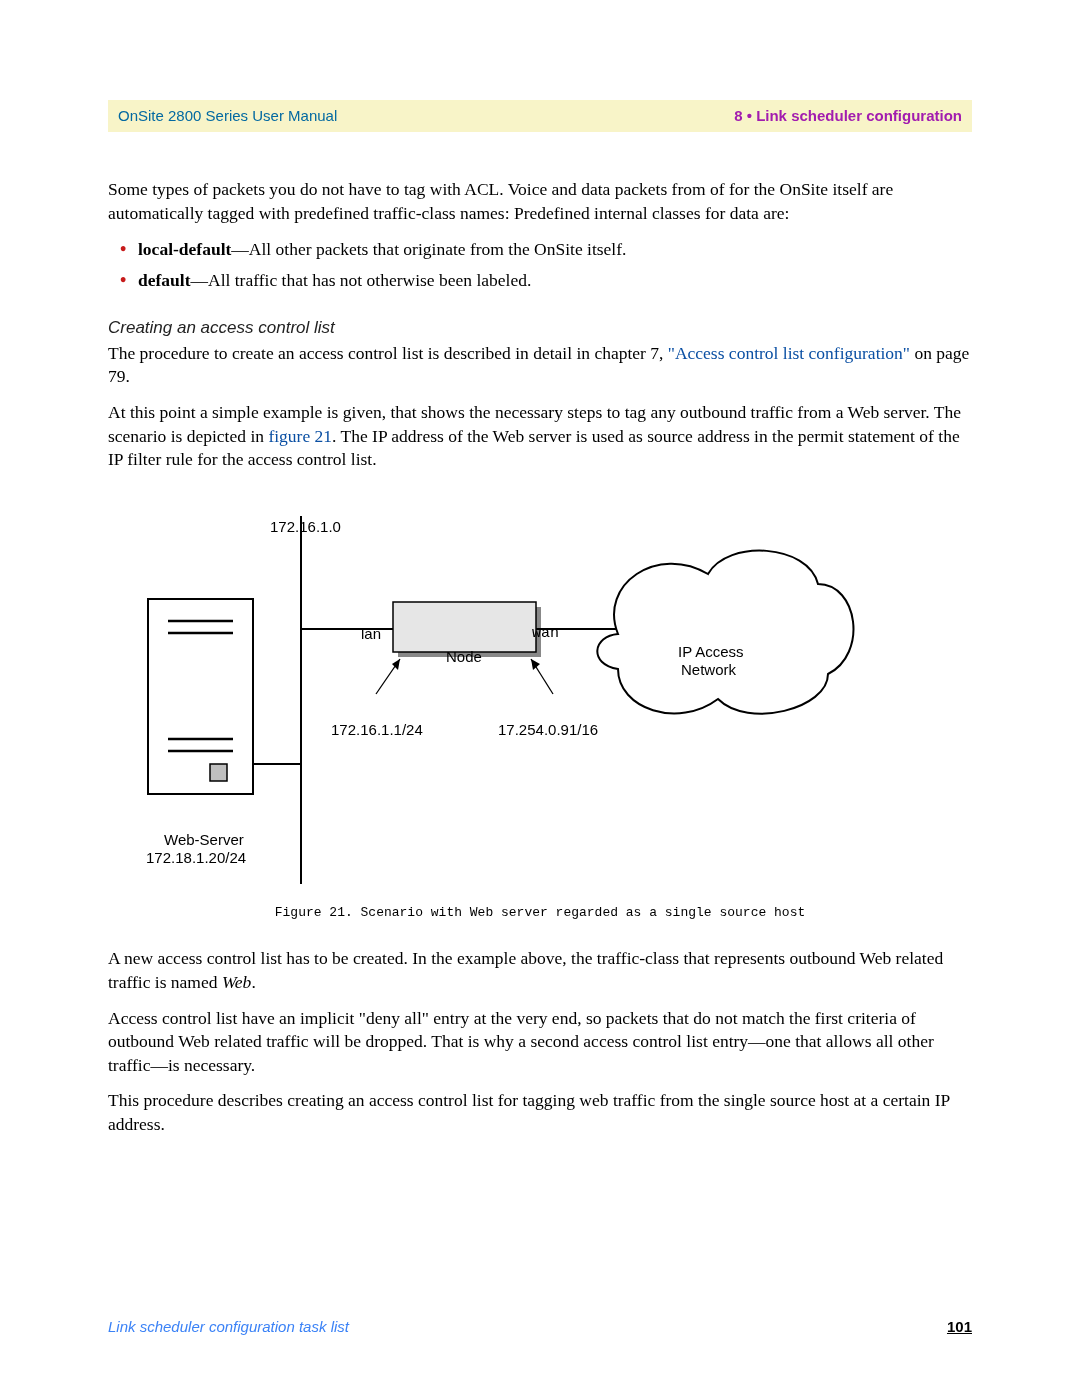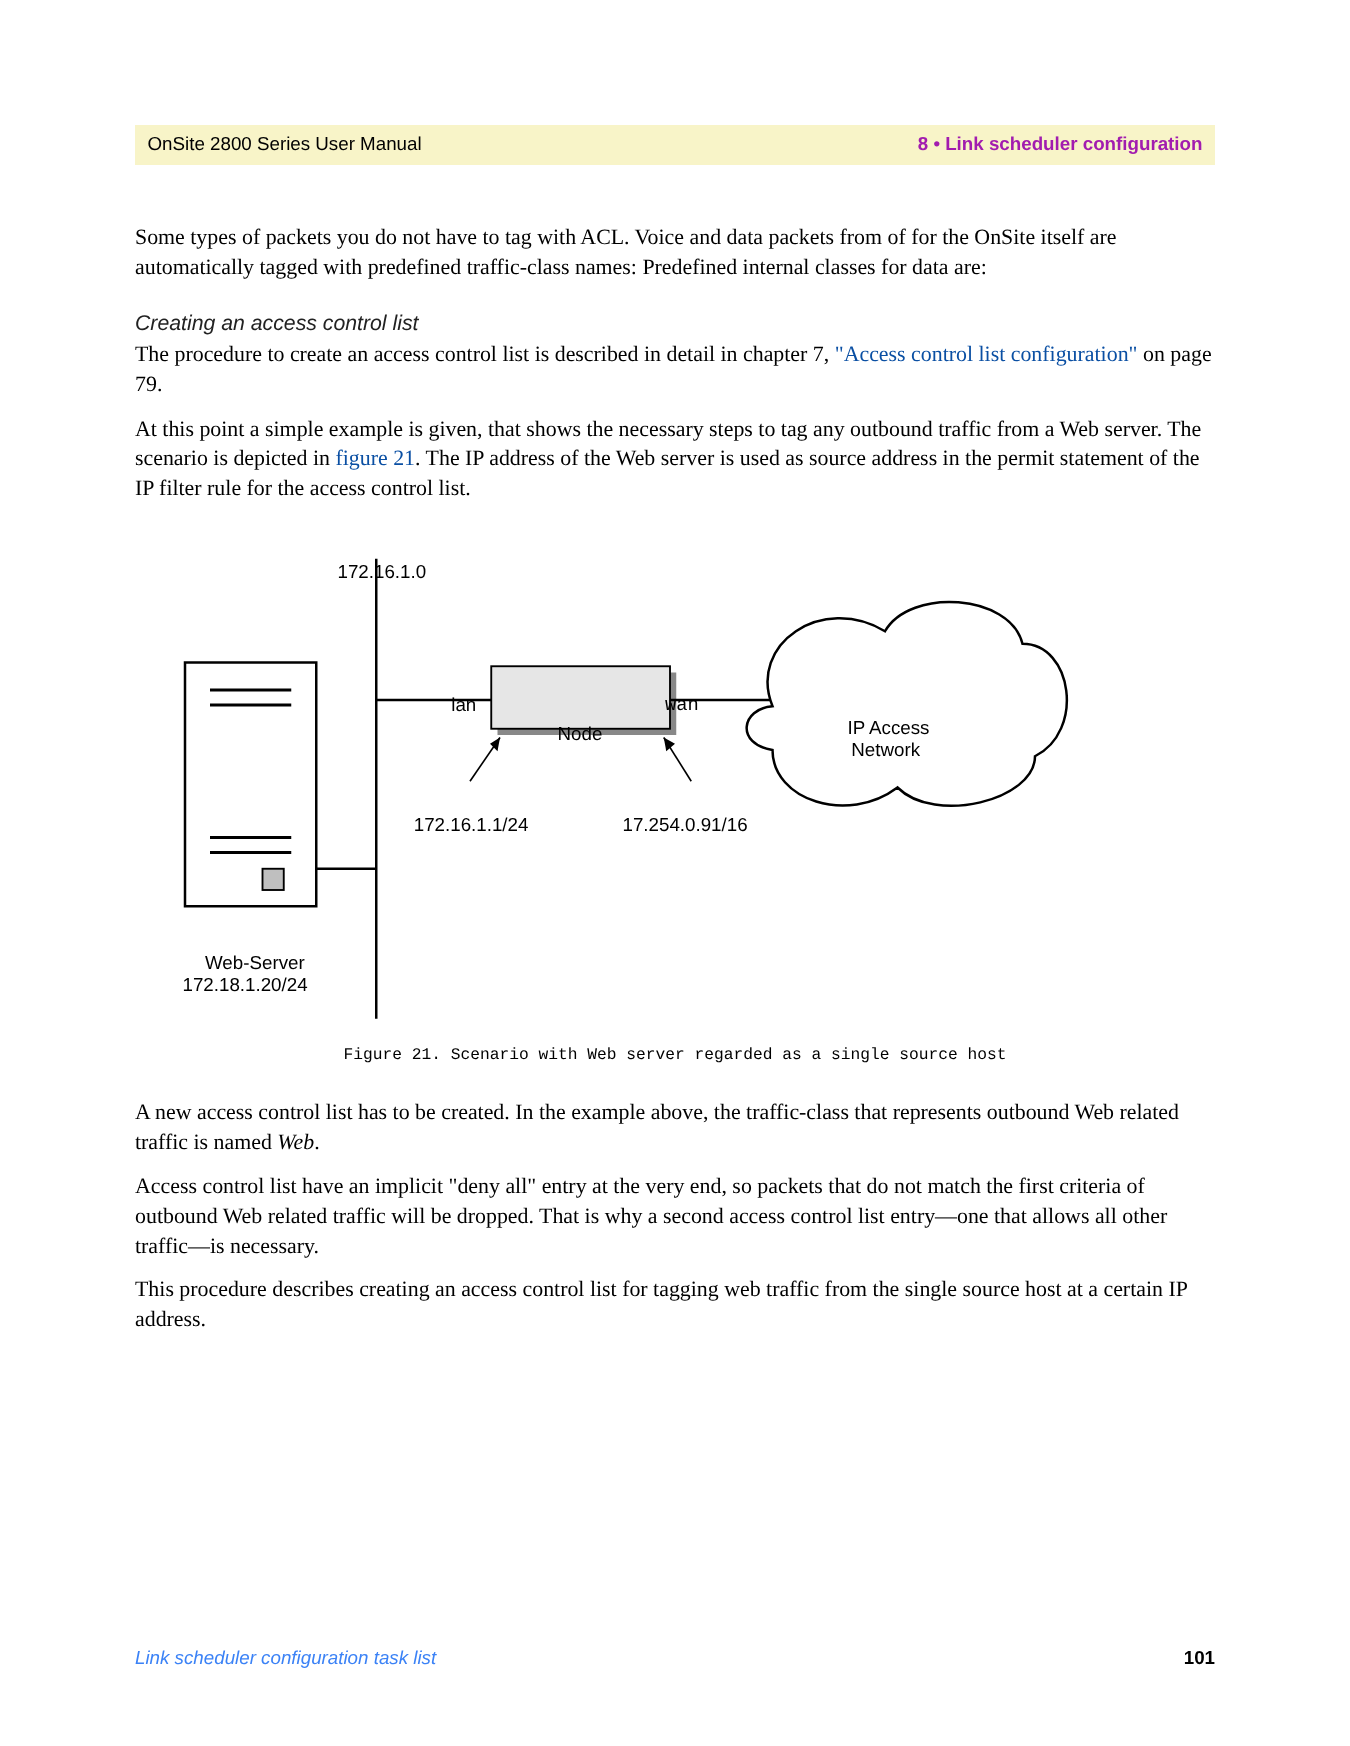--- a/index.html
+++ b/index.html
@@ -21,21 +21,21 @@
   .header-bar {
     background: #f8f4c8;
     display: flex;
     justify-content: space-between;
     align-items: center;
     padding: 6px 10px 6px 10px;
     margin-bottom: 46px;
     font-family: 'Trebuchet MS', 'Lucida Grande', Arial, sans-serif;
     font-size: 15px;
   }
-  .header-left { color: #000000; }
+  .header-left { color: #0369a1; }
   .header-right { color: #a21caf; font-weight: bold; }
   .content p { margin: 0 0 12px 0; text-align: left; }
   .bullets { margin: 10px 0 24px 0; padding: 0 0 0 30px; }
   .bullets li { list-style: none; position: relative; margin-bottom: 8px; padding-left: 0; }
   .bullets li::before {
     content: "•";
     color: #c71b1b;
     position: absolute;
     left: -18px;
     font-weight: bold;
@@ -61,21 +61,21 @@
     position: absolute;
     bottom: 60px;
     left: 108px;
     right: 108px;
     display: flex;
     justify-content: space-between;
     font-family: 'Trebuchet MS', 'Lucida Grande', Arial, sans-serif;
     font-size: 15px;
   }
   .footer-left { color: #3b82f6; font-style: italic; }
-  .footer-right { font-weight: bold; }
+  .footer-right { font-weight: bold; text-decoration: underline; }
   .dlabel {
     position: absolute;
     font-family: 'Trebuchet MS', 'Lucida Grande', Arial, sans-serif;
     font-size: 15px;
     text-align: center;
     white-space: nowrap;
     margin-top: 28px;
   }
 </style>
 </head>
@@ -84,20 +84,28 @@
 <div class="page">
 
   <div class="header-bar">
     <span class="header-left">OnSite 2800 Series User Manual</span>
     <span class="header-right">8 • Link scheduler configuration</span>
   </div>
 
   <div class="content">
     <p>Some types of packets you do not have to tag with ACL. Voice and data packets from of for the OnSite itself are automatically tagged with predefined traffic-class names: Predefined internal classes for data are:</p>
 
+    <ul class="bullets">
+      <li>
+        <b>local-default</b><span>—All other packets that originate from the OnSite itself.</span>
+      </li>
+      <li>
+        <b>default</b><span>—All traffic that has not otherwise been labeled.</span>
+      </li>
+    </ul>
 
     <div class="subhead">Creating an access control list</div>
 
     <p>
       <span>The procedure to create an access control list is described in detail in chapter 7, </span><span class="link-ref">"Access control list configuration"</span><span> on page 79.</span>
     </p>
 
     <p>
       <span>At this point a simple example is given, that shows the necessary steps to tag any outbound traffic from a Web server. The scenario is depicted in </span><span class="link-ref">figure 21</span><span>. The IP address of the Web server is used as source address in the permit statement of the IP filter rule for the access control list.</span>
     </p>

